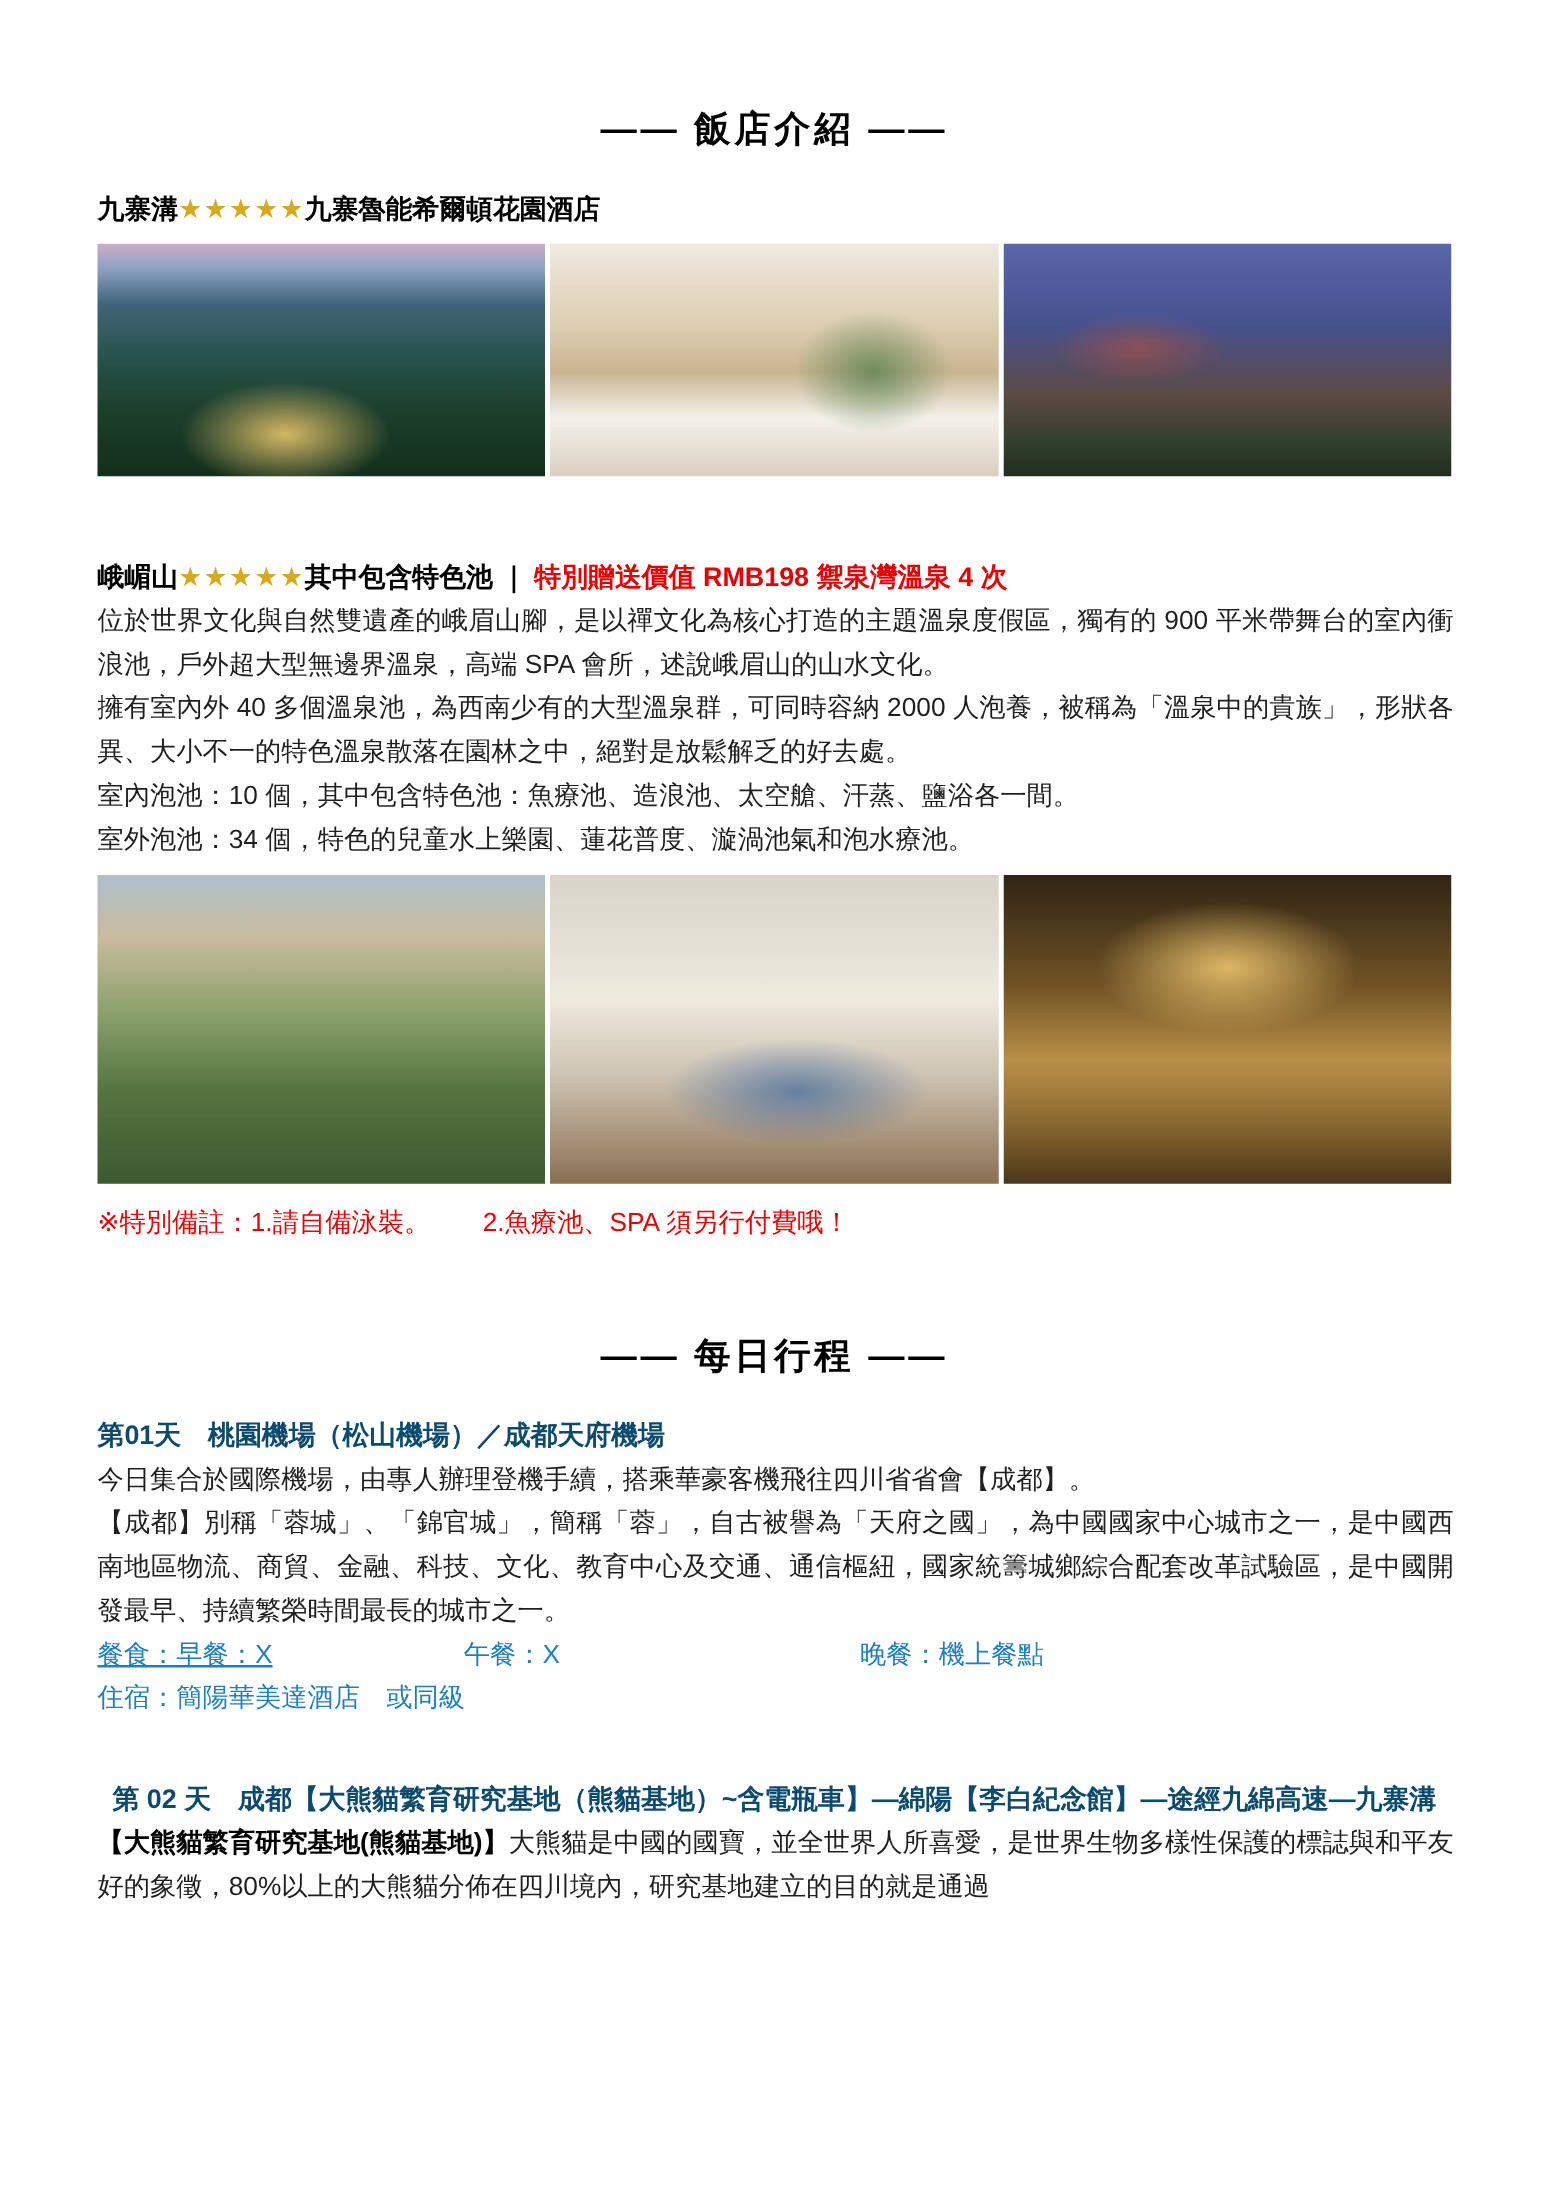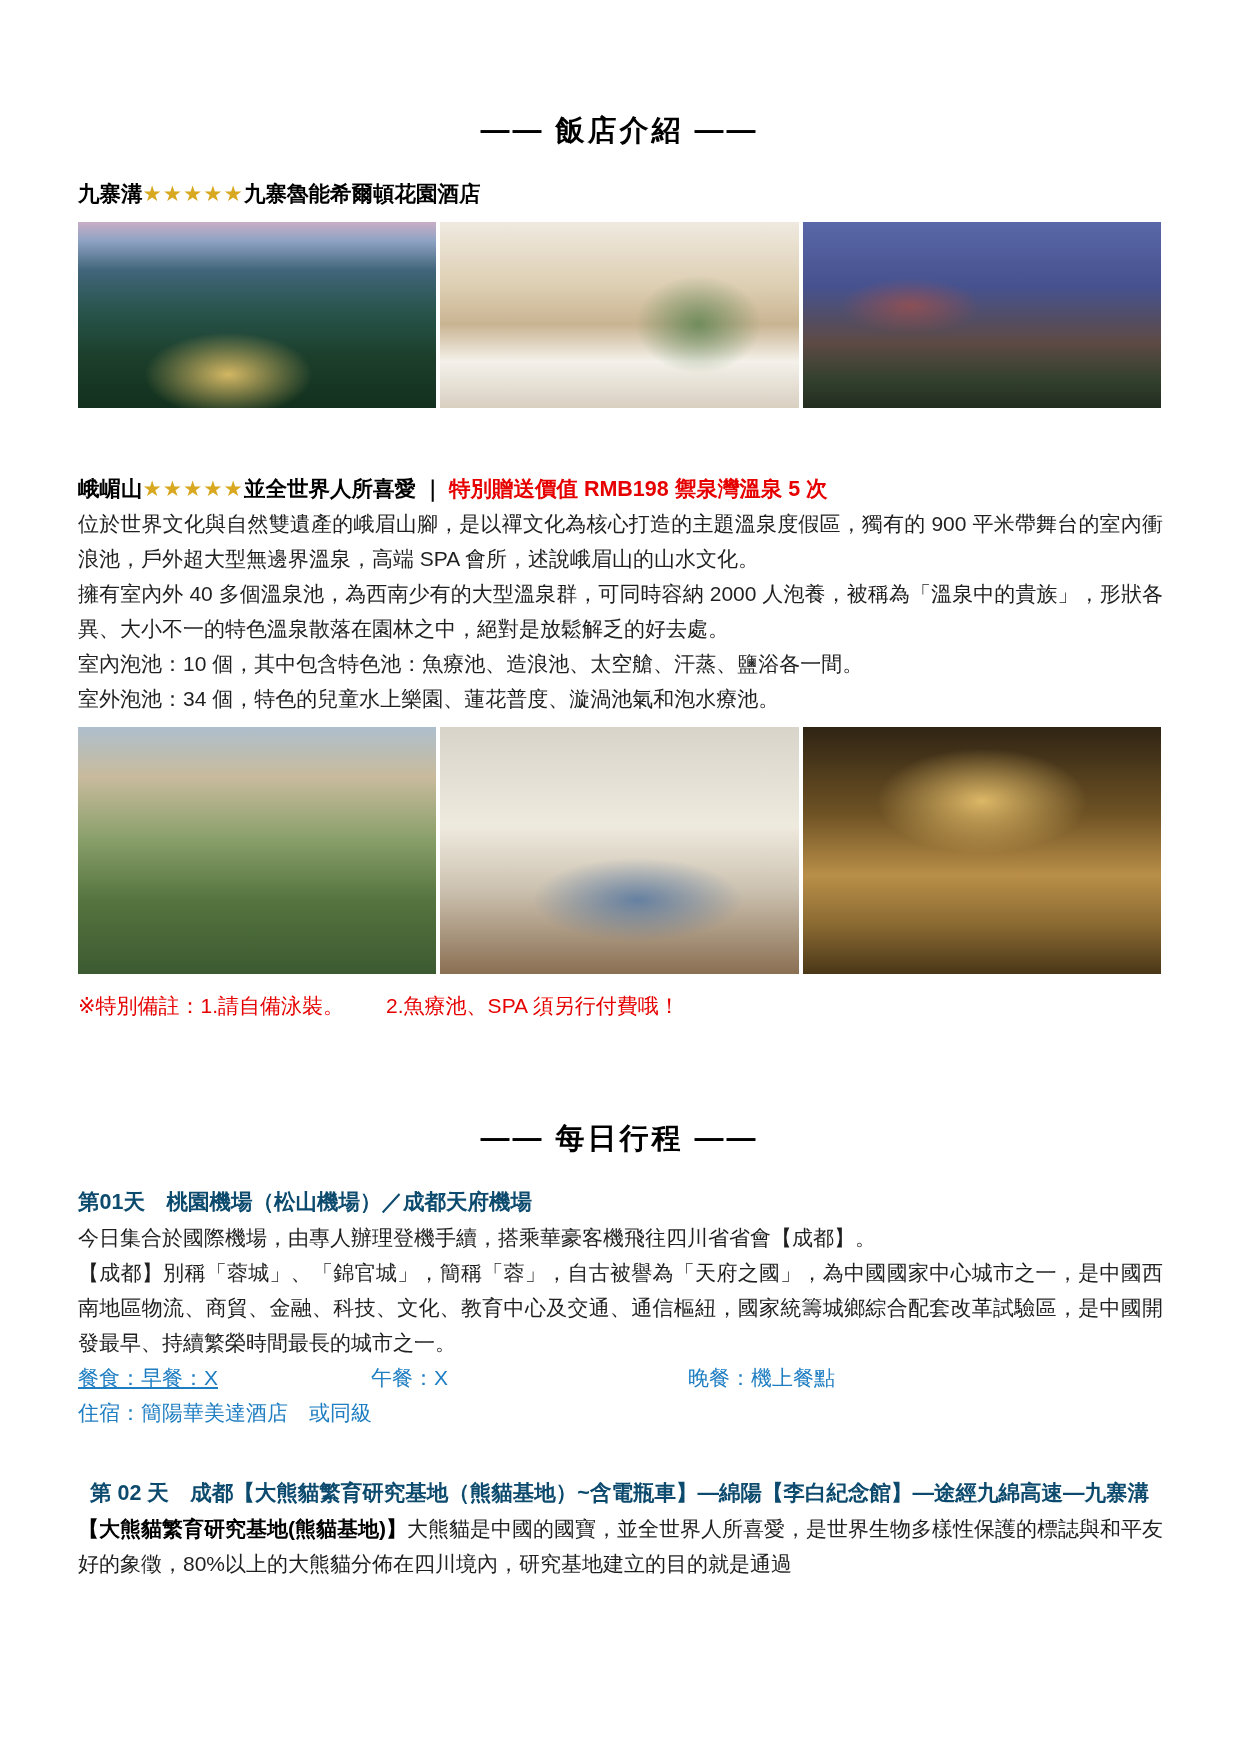--- a/index.html
+++ b/index.html
@@ -16,21 +16,20 @@
     background: #ffffff;
     position: relative;
   }
   .section-title {
     text-align: center;
     font-size: 29px;
     font-weight: bold;
     color: #000000;
     letter-spacing: 3px;
     margin-bottom: 26px;
-    margin-top: 27px;
   }
   .hotel-heading {
     font-size: 21.5px;
     font-weight: bold;
     color: #000000;
     line-height: 34px;
     white-space: nowrap;
   }
   .stars { color: #d9a821; letter-spacing: 1px; }
   .promo-red { color: #e60000; }
@@ -125,21 +124,21 @@
 
   <div class="photo-strip strip-1">
     <div class="photo ph-valley-night" title="jiuzhaigou-valley-night-photo"></div>
     <div class="photo ph-guestroom" title="hilton-guestroom-photo"></div>
     <div class="photo ph-hotel-night" title="hilton-exterior-night-photo"></div>
   </div>
 
   <div class="gap-before-h2"></div>
 
   <div class="hotel-heading">
-    <span>峨嵋山</span><span class="stars">★★★★★</span><span>並全世界人所喜愛</span><span class="sep-bar">｜</span><span class="promo-red">特別贈送價值 RMB198 禦泉灣溫泉 5 次</span>
+    <span>峨嵋山</span><span class="stars">★★★★★</span><span>其中包含特色池</span><span class="sep-bar">｜</span><span class="promo-red">特別贈送價值 RMB198 禦泉灣溫泉 4 次</span>
   </div>
   <div class="body-text h1-para">
     <p>位於世界文化與自然雙遺產的峨眉山腳，是以禪文化為核心打造的主題溫泉度假區，獨有的 900 平米帶舞台的室內衝浪池，戶外超大型無邊界溫泉，高端 SPA 會所，述說峨眉山的山水文化。</p>
     <p>擁有室內外 40 多個溫泉池，為西南少有的大型溫泉群，可同時容納 2000 人泡養，被稱為「溫泉中的貴族」，形狀各異、大小不一的特色溫泉散落在園林之中，絕對是放鬆解乏的好去處。</p>
     <p>室內泡池：10 個，其中包含特色池：魚療池、造浪池、太空艙、汗蒸、鹽浴各一間。</p>
     <p>室外泡池：34 個，特色的兒童水上樂園、蓮花普度、漩渦池氣和泡水療池。</p>
   </div>
 
   <div class="photo-strip strip-2">
     <div class="photo ph-resort-day" title="resort-garden-exterior-photo"></div>

